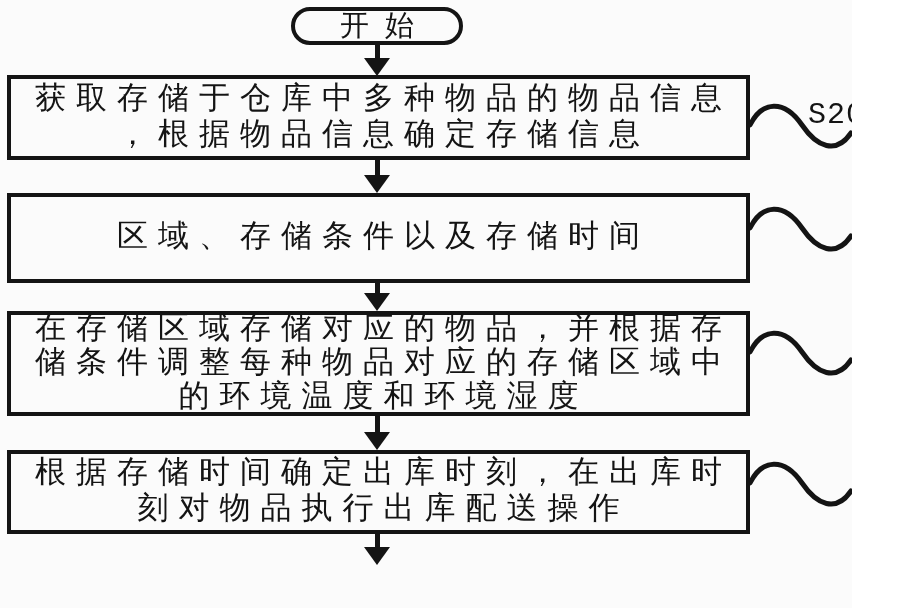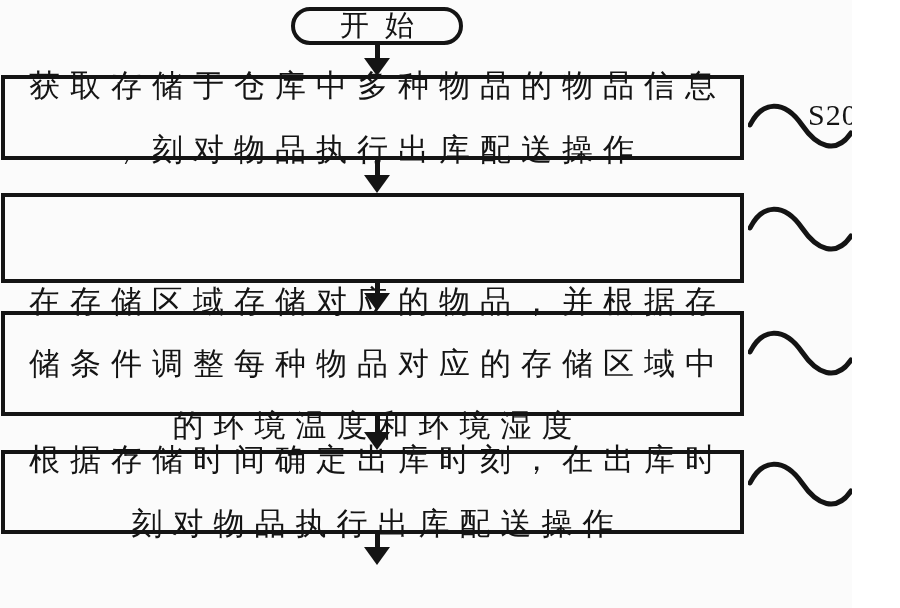--- a/index.html
+++ b/index.html
@@ -8,21 +8,21 @@
   }
   html, body {
     margin: 0;
     padding: 0;
   }
   .stage {
     position: relative;
     width: 852px;
     height: 608px;
     background: var(--bg);
-    font-family: Liberation Serif, serif;
+    font-family: Liberation Mono, monospace;
     color: var(--ink);
     overflow: hidden;
   }
   .terminal {
     position: absolute;
     border: 4px solid var(--ink);
     border-radius: 22px;
     background: var(--bg);
     display: flex;
     align-items: center;
@@ -30,34 +30,33 @@
     box-sizing: border-box;
     font-size: 29px;
     letter-spacing: 16px;
     padding-left: 16px; 
     white-space: nowrap;
   }
   .terminal.start { left: 291px; top: 7px;  width: 172px; height: 38px; }
   .terminal.end   { left: 289px; top: 565px; width: 172px; height: 38px; }
   .step-box {
     position: absolute;
-    left: 1px;
+    left: 7px;
     width: 743px;
     border: 4px solid var(--ink);
     background: var(--bg);
     box-sizing: border-box;
     display: flex;
     flex-direction: column;
     justify-content: center;
     font-size: 31px;
     line-height: 36px;
     letter-spacing: 10px;
     text-align: center;
     white-space: nowrap;
-    gap: 28px;
   }
   .step-box .line { padding-left: 10px; } 
   .box-1 { top: 75px;  height: 85px; }
   .box-2 { top: 193px; height: 90px; }
   .box-3 { top: 311px; height: 105px; line-height: 34px; }
   .box-4 { top: 450px; height: 84px; }
   .arrow {
     position: absolute;
     left: 364px;
     width: 26px;
@@ -131,23 +130,24 @@
     <div class="stem"></div>
     <div class="head"></div>
   </div>
   <div class="arrow a5">
     <div class="stem"></div>
     <div class="head"></div>
   </div>
 
   <div class="step-box box-1">
     <div class="line">获取存储于仓库中多种物品的物品信息</div>
-    <div class="line">，刻对物品执行出库配送操作</div>
+    <div class="line">，根据物品信息确定存储信息</div>
   </div>
   <div class="step-box box-2">
+    <div class="line">区域、存储条件以及存储时间</div>
   </div>
   <div class="step-box box-3">
     <div class="line">在存储区域存储对应的物品，并根据存</div>
     <div class="line">储条件调整每种物品对应的存储区域中</div>
     <div class="line">的环境温度和环境湿度</div>
   </div>
   <div class="step-box box-4">
     <div class="line">根据存储时间确定出库时刻，在出库时</div>
     <div class="line">刻对物品执行出库配送操作</div>
   </div>

